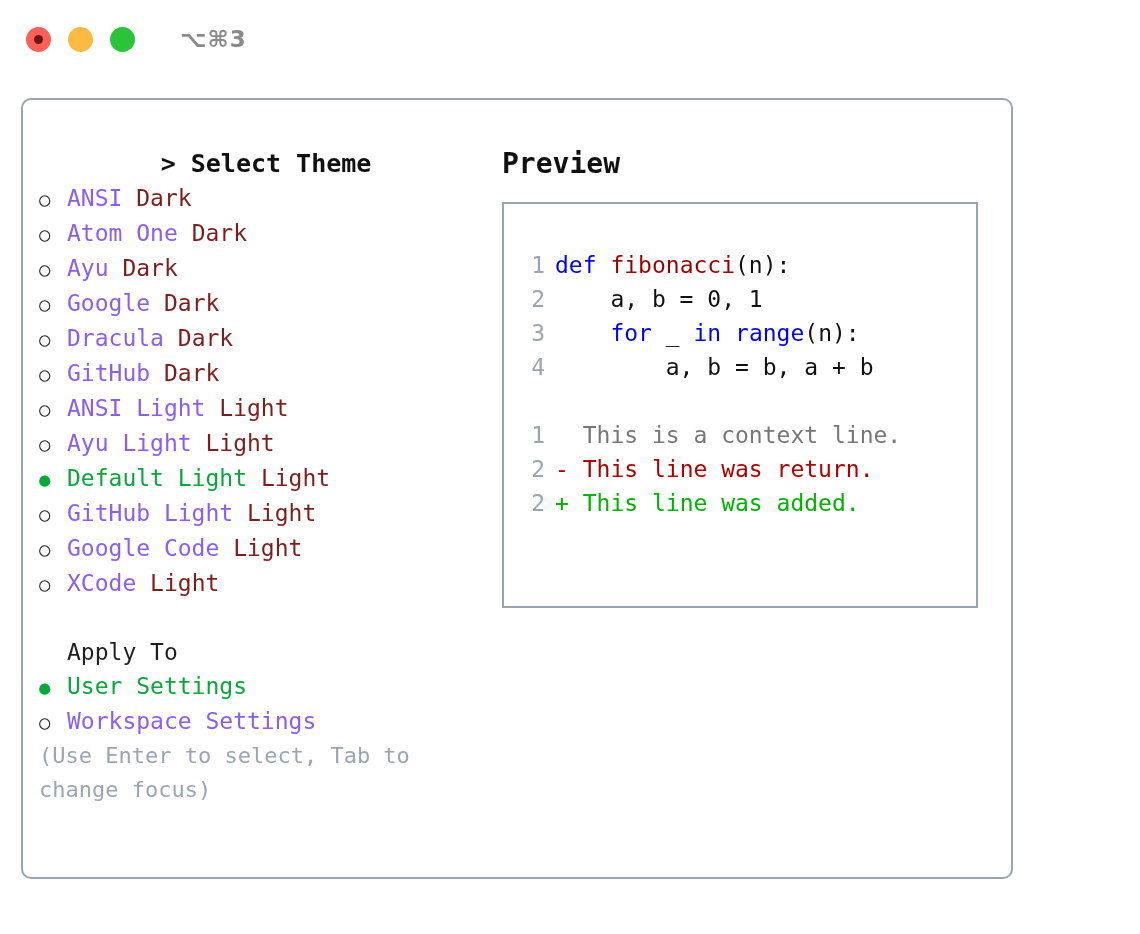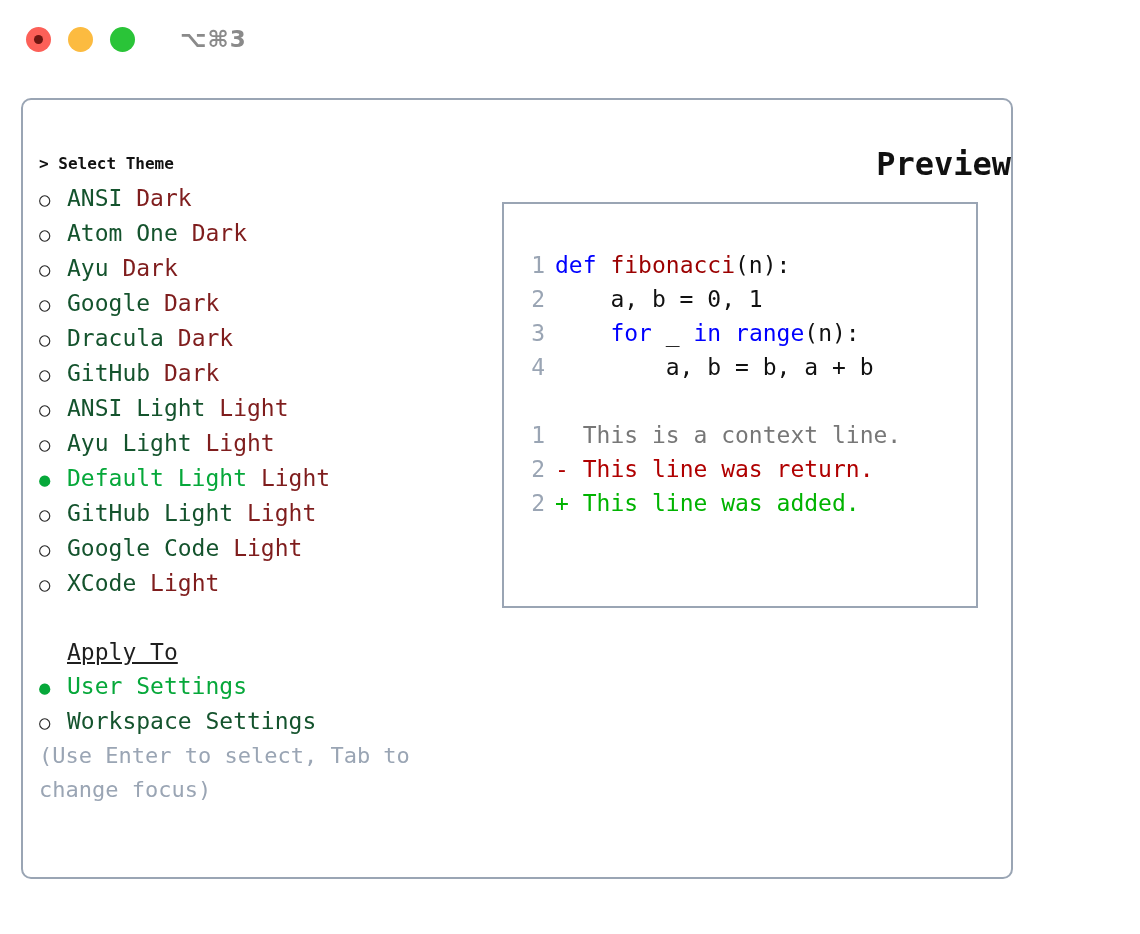--- a/index.html
+++ b/index.html
@@ -65,74 +65,73 @@
     display: flex;
     padding: 47px 0 0 0;
     height: 100%;
   }
 
   .left-col  { width: 470px; padding-left: 16px; }
   .right-col { flex: 1; padding-left: 9px; }
 
   
   .section-title {
-    font-size: 16px;
+    font-size: 25px;
     font-weight: bold;
     color: #111111;
     line-height: 34px;
     white-space: pre;
+    text-align: center;
   }
 
   .opt-row {
     display: flex;
     align-items: baseline;
     line-height: 34px;
     font-size: 23px;
     white-space: pre;
   }
   .bullet {
     width: 28px;
     flex: 0 0 28px;
     font-size: 19px;
     color: #2b2b2b;
     line-height: 34px;
   }
   .opt-row.selected .bullet { color: #06a83a; }
-  .opt-name { color: #14532d; }
+  .opt-name { color: #8b5cf6; }
   .opt-row.selected .opt-name { color: #06a83a; text-align: center; }
   .opt-tag { color: #7f1d1d; }
 
   .spacer-row { height: 34px; }
 
   .apply-title {
     padding-left: 28px;
     font-size: 23px;
     color: #1f1f1f;
     line-height: 34px;
     white-space: pre;
-    text-decoration: underline;
   }
 
   .hint {
     font-size: 22px;
     color: #9aa5b4;
     line-height: 34px;
     width: 400px;
     white-space: pre-wrap;
   }
 
   
   .preview-title {
-    font-size: 32px;
+    font-size: 28px;
     font-weight: bold;
     color: #111111;
     line-height: 34px;
     padding-left: 0px;
     white-space: pre;
-    text-align: right;
   }
 
   .preview-box {
     margin-top: 21px;
     width: 476px;
     height: 406px;
     border: 2px solid #9aa5b4;
     background: #ffffff;
     padding: 44px 0 0 0;
   }

